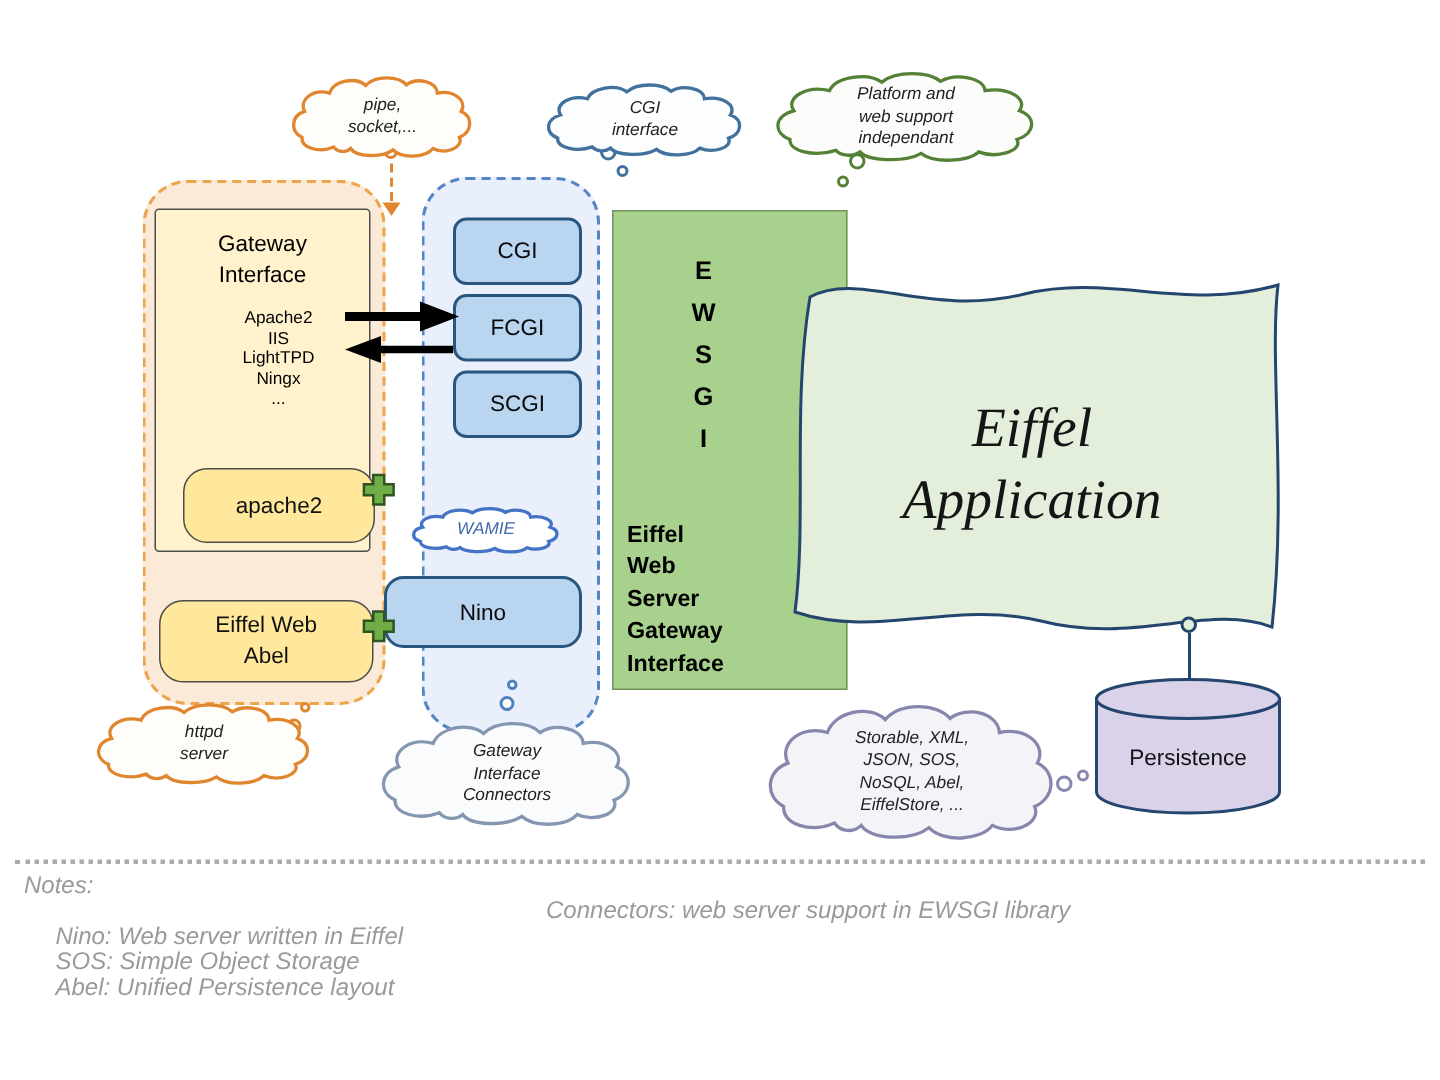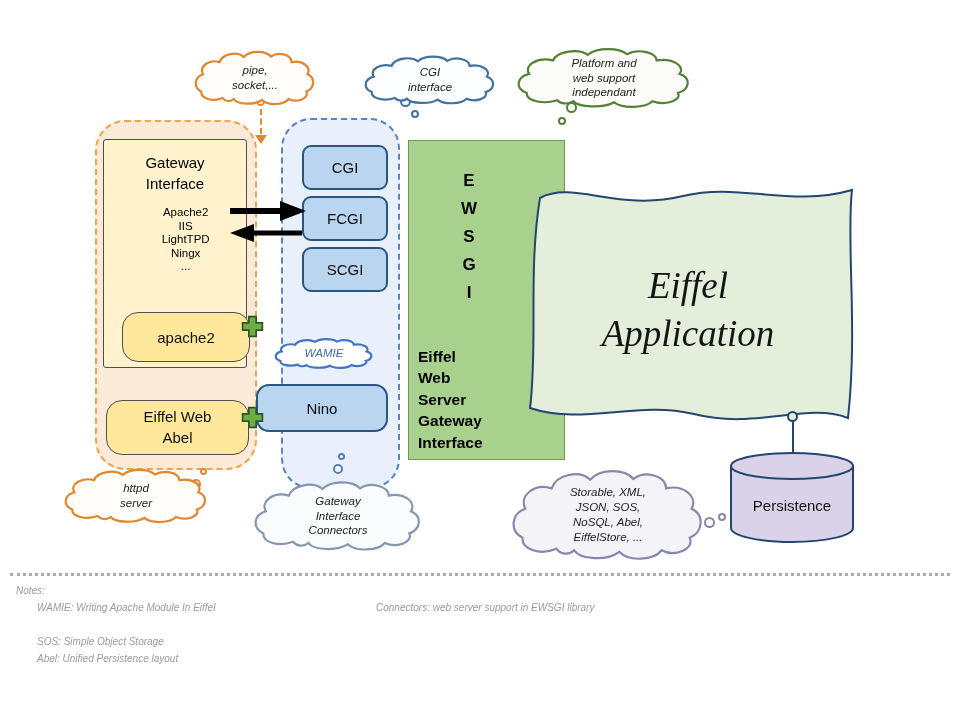--- a/index.html
+++ b/index.html
@@ -47,21 +47,21 @@
   .tc-green{border:2px solid #538135}
   .tc-purple{border:2px solid #8787ae}
 
   
   .dash-line{position:absolute;width:0;border-left:2px dashed #e0862f;z-index:3}
   .arrow-down{position:absolute;width:0;height:0;border-left:6px solid transparent;border-right:6px solid transparent;border-top:9px solid #e0862f;z-index:3}
   .pin-line{position:absolute;width:2px;background:#24456e;z-index:3}
   .pin-circle{position:absolute;width:11px;height:11px;border:2px solid #24456e;border-radius:50%;background:#e3efda;z-index:4}
 
   .sep-dotted{position:absolute;height:0;border-top:3px dotted #ababab;z-index:1}
-  .note{position:absolute;font-style:italic;color:#9a9a9a;font-size:10px;line-height:17px;z-index:1}
+  .note{position:absolute;font-style:italic;color:#9a9a9a;font-size:16px;line-height:17px;z-index:1}
 
   .app-title{font-family:"Liberation Serif","DejaVu Serif",serif;font-style:italic;font-size:37px;line-height:1.3;color:#151515;text-align:center;z-index:3}
   .ewsgi-acronym{font-weight:bold;font-size:17px;line-height:28px;text-align:center;color:#000}
   .ewsgi-label{font-weight:bold;font-size:15.5px;line-height:21.5px;color:#000}
   .gwif-title{font-size:15px;line-height:1.4;text-align:center;color:#000}
   .gwif-servers{font-size:11.5px;line-height:13.5px;text-align:center;color:#000}
 </style>
 </head>
 <body>
 
@@ -226,18 +226,18 @@
 
   <div class="tcirc tc-blue2" style="left:338px;top:453px;width:7px;height:7px"></div>
   <div class="tcirc tc-blue2" style="left:333px;top:464px;width:10px;height:10px"></div>
 
   <div class="tcirc tc-purple" style="left:704px;top:517px;width:11px;height:11px"></div>
   <div class="tcirc tc-purple" style="left:718px;top:513px;width:8px;height:8px"></div>
 
   <div class="sep-dotted" style="left:10px;top:573px;width:940px"></div>
 
   <div class="note" style="left:16px;top:582px">Notes:</div>
-  <div class="note" style="left:37px;top:599px">WAMIE: Writing Apache Module In Eiffel</div>
+  <div class="note" style="left:37px;top:616px">Nino: Web server written in Eiffel</div>
   <div class="note" style="left:37px;top:633px">SOS: Simple Object Storage</div>
   <div class="note" style="left:37px;top:650px">Abel: Unified Persistence layout</div>
-  <div class="note" style="left:376px;top:599px">Connectors: web server support in EWSGI library</div>
+  <div class="note" style="left:364px;top:599px">Connectors: web server support in EWSGI library</div>
 
 </div>
 
 </body></html>

